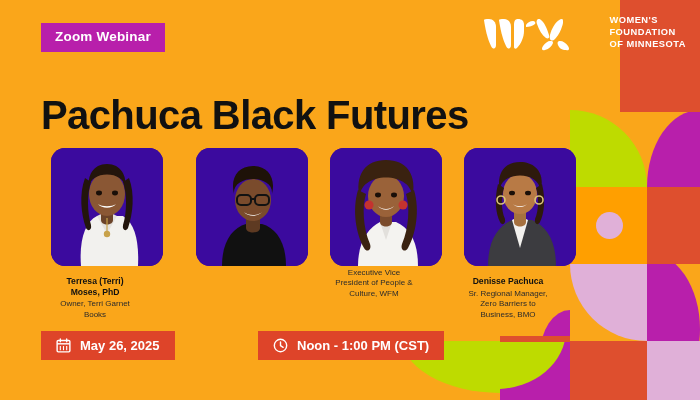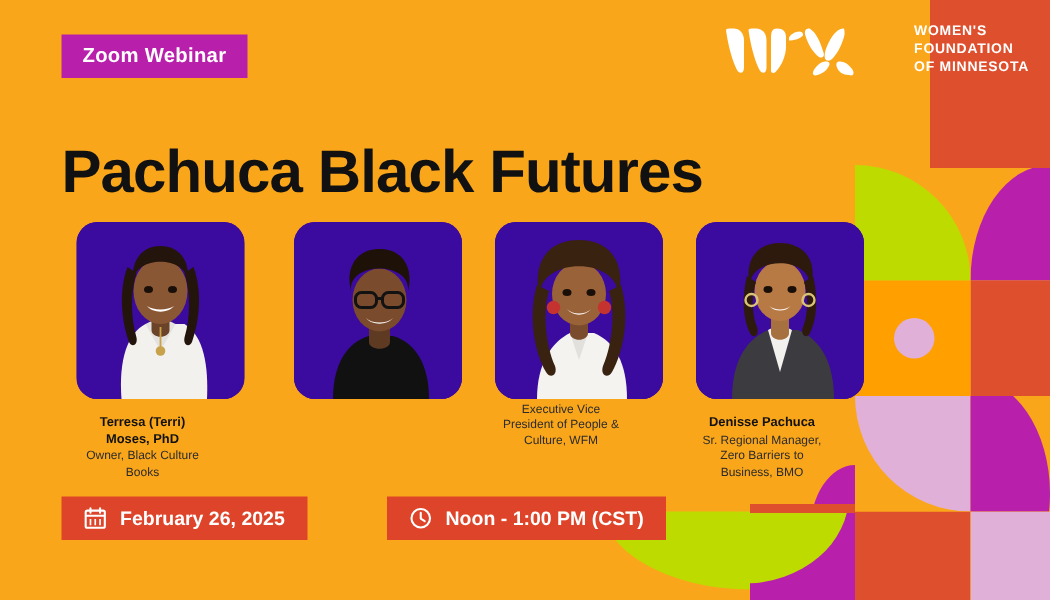--- a/index.html
+++ b/index.html
@@ -173,21 +173,21 @@
           <path d="M78 30 C84 46 82 66 77 80 C75 84 71 82 72 77 C76 64 76 46 72 34 Z" fill="#23150C"></path>
           <ellipse cx="48" cy="45" rx="3" ry="2.4" fill="#1a0f08"></ellipse>
           <ellipse cx="64" cy="45" rx="3" ry="2.4" fill="#1a0f08"></ellipse>
           <path d="M47 56 C51 61 61 61 65 56 C61 59 51 59 47 56 Z" fill="#ffffff"></path>
           <path d="M56 70 L56 84" stroke="#C8A24A" stroke-width="1.2" fill="none"></path>
           <circle cx="56" cy="86" r="3.2" fill="#C8A24A"></circle>
         </g>
       </svg>
     </div>
     <div class="sp-name">Terresa  (Terri) Moses, PhD</div>
-    <div class="sp-role">Owner, Black Culture Books</div>
+    <div class="sp-role">Owner, Terri Garnet Books</div>
   </div>
 
   <div class="speaker" style="left:196px;">
     <div class="photo">
       <svg viewBox="0 0 112 118" preserveAspectRatio="none">
         <rect width="112" height="118" fill="#3B0A9E"></rect>
         <g>
           <path d="M26 118 C26 94 36 80 50 76 L66 76 C80 80 90 94 90 118 Z" fill="#111111"></path>
           <path d="M50 64 L50 80 C50 86 64 86 64 80 L64 64 Z" fill="#5E3A22"></path>
           <ellipse cx="57" cy="52" rx="18" ry="21" fill="#7A4B2C"></ellipse>
@@ -252,21 +252,21 @@
   <div class="pill" id="pill-date">
     <svg width="15" height="15" viewBox="0 0 16 16">
       <rect x="1.2" y="2.6" width="13.6" height="12.2" rx="1.2" fill="none" stroke="#ffffff" stroke-width="1.5"></rect>
       <path d="M1.2 6.2 H14.8" stroke="#ffffff" stroke-width="1.5"></path>
       <path d="M4.6 1 V4" stroke="#ffffff" stroke-width="1.5" stroke-linecap="round"></path>
       <path d="M11.4 1 V4" stroke="#ffffff" stroke-width="1.5" stroke-linecap="round"></path>
       <path d="M4.6 8.6 V13" stroke="#ffffff" stroke-width="1.2"></path>
       <path d="M8 8.6 V13" stroke="#ffffff" stroke-width="1.2"></path>
       <path d="M11.4 8.6 V13" stroke="#ffffff" stroke-width="1.2"></path>
     </svg>
-    <span>February 26, 2025</span>
+    <span>May 26, 2025</span>
   </div>
 
   <div class="pill" id="pill-time">
     <svg width="15" height="15" viewBox="0 0 16 16">
       <circle cx="8" cy="8" r="6.6" fill="none" stroke="#ffffff" stroke-width="1.5"></circle>
       <path d="M8 4.2 V8.2 L10.8 10" fill="none" stroke="#ffffff" stroke-width="1.5" stroke-linecap="round" stroke-linejoin="round"></path>
     </svg>
     <span>Noon - 1:00 PM (CST)</span>
   </div>
 

